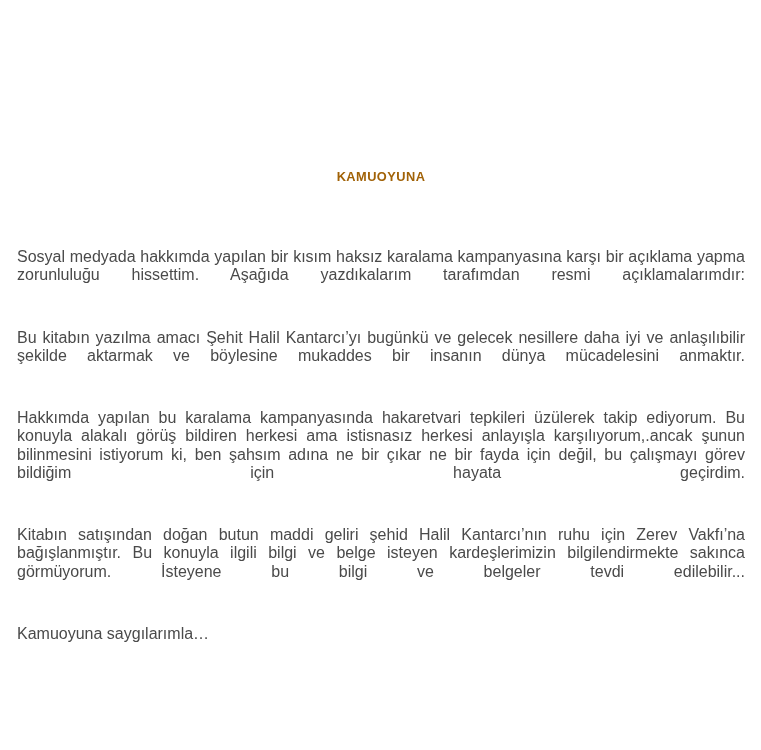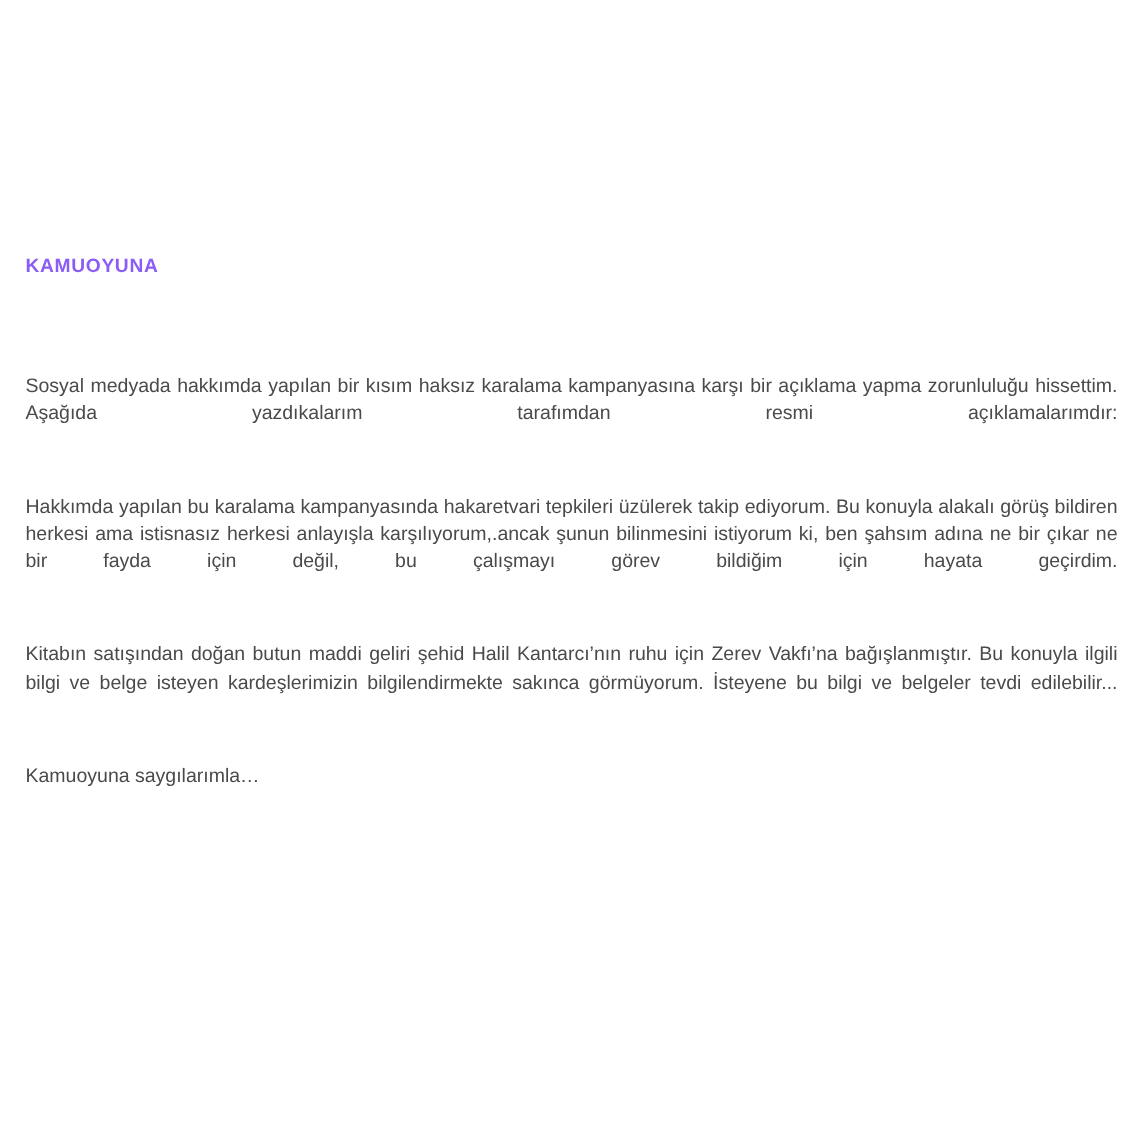--- a/index.html
+++ b/index.html
@@ -28,29 +28,30 @@
   
   .doc-body {
     position: absolute;
     left: 17px;
     top: 168px;
     width: 728px;
     filter: blur(0.18px);
   }
 
   .doc-title {
+    text-align: center;
     font-size: 12.8px;
     line-height: 18px;
     letter-spacing: 0.45px;
-    color: #8b5cf6;
+    color: #a16207;
     margin: 0 0 62px 0;
   }
 
   .para {
-    font-size: 13px;
+    font-size: 16px;
     line-height: 18.2px;
     text-align: justify;
     text-justify: inter-word;
     color: #4a4a4a;
     margin: 0 0 26px 0;
     hyphens: none;
   }
 
   
   .para::after {
@@ -69,20 +70,21 @@
 <body>
 
 <div class="page">
   <div class="doc-body">
 
     <h1 class="doc-title">KAMUOYUNA</h1>
 
     <p class="para">Sosyal medyada hakkımda yapılan bir kısım haksız karalama kampanyasına karşı bir açıklama yapma zorunluluğu hissettim. Aşağıda yazdıkalarım tarafımdan resmi açıklamalarımdır:</p>
 
 
+    <p class="para">Bu kitabın yazılma amacı Şehit Halil Kantarcı’yı bugünkü ve gelecek nesillere daha iyi ve anlaşılıbilir şekilde aktarmak ve böylesine mukaddes bir insanın dünya mücadelesini anmaktır.</p>
 
     <p class="para">Hakkımda yapılan bu karalama kampanyasında hakaretvari tepkileri üzülerek takip ediyorum. Bu konuyla alakalı görüş bildiren herkesi ama istisnasız herkesi anlayışla karşılıyorum,.ancak şunun bilinmesini istiyorum ki, ben şahsım adına ne bir çıkar ne bir fayda için değil, bu çalışmayı görev bildiğim için hayata geçirdim.</p>
 
     <p class="para">Kitabın satışından doğan butun maddi geliri şehid Halil Kantarcı’nın ruhu için Zerev Vakfı’na bağışlanmıştır. Bu konuyla ilgili bilgi ve belge isteyen kardeşlerimizin bilgilendirmekte sakınca görmüyorum. İsteyene bu bilgi ve belgeler tevdi edilebilir...</p>
 
 
     <p class="para closing">Kamuoyuna saygılarımla…</p>
 
   </div>
 </div>

